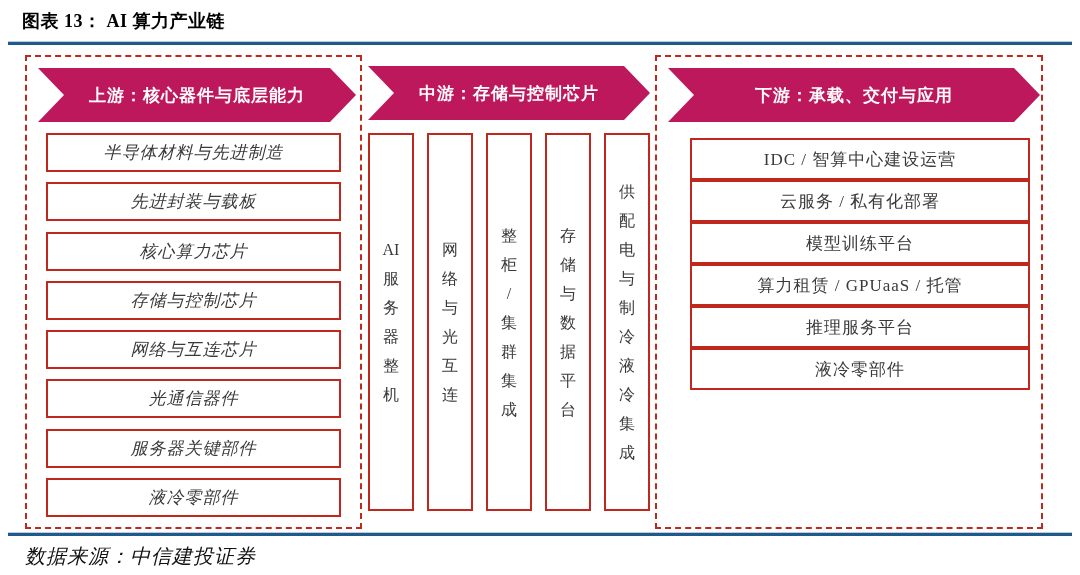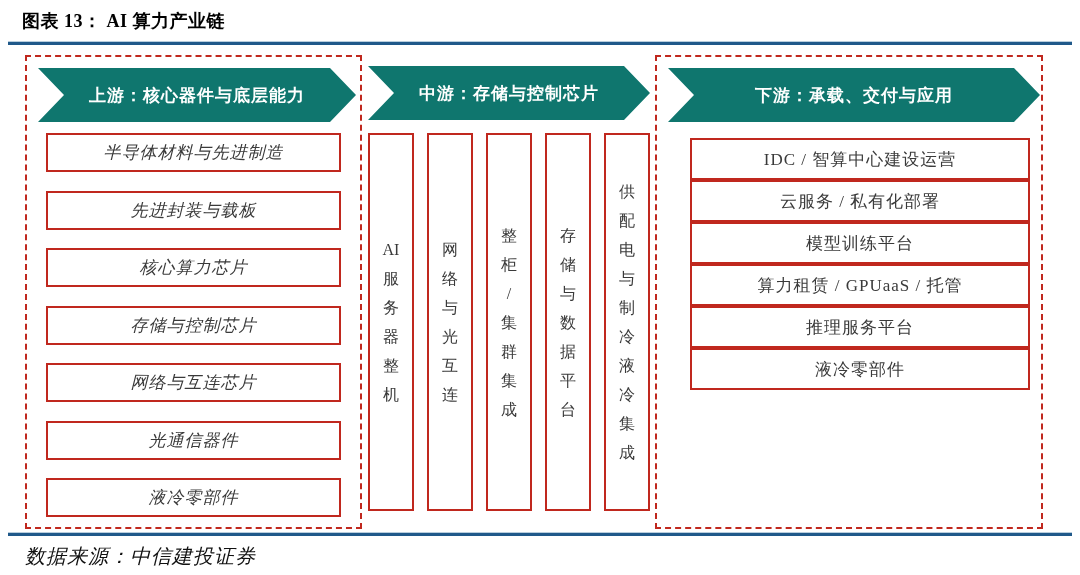--- a/index.html
+++ b/index.html
@@ -13,21 +13,21 @@
   }
   .rule{position:absolute;left:8px;width:1064px;height:3px;background:#20598A;border-top:1px solid #b9cedd;}
   .rule-top{top:41px;}
   .rule-bottom{top:532px;}
   .section{position:absolute;top:55px;height:474px;box-sizing:border-box;}
   .dashed{border:2px dashed #C0281E;}
   .sec-up{left:25px;width:337px;}
   .sec-mid{left:368px;width:284px;}
   .sec-down{left:655px;width:388px;}
   .arrow{
-    position:absolute;top:11px;height:54px;background:#0f766e;
+    position:absolute;top:11px;height:54px;background:#be185d;
     display:flex;align-items:center;justify-content:center;
     clip-path:polygon(0 0, calc(100% - 26px) 0, 100% 50%, calc(100% - 26px) 100%, 0 100%, 26px 50%);
   }
   .arrow span{
     color:#ffffff;font-weight:bold;font-size:17px;letter-spacing:1px;white-space:nowrap;
   }
   .sec-up .arrow{left:11px;width:318px;}
   .sec-mid .arrow{left:0px;width:282px;}
   .sec-down .arrow{left:11px;width:372px;}
   .up-list{
@@ -74,20 +74,21 @@
     <div class="arrow">
       <span>上游：核心器件与底层能力</span>
     </div>
     <div class="up-list">
       <div class="item-box">半导体材料与先进制造</div>
       <div class="item-box">先进封装与载板</div>
       <div class="item-box">核心算力芯片</div>
       <div class="item-box">存储与控制芯片</div>
       <div class="item-box">网络与互连芯片</div>
       <div class="item-box">光通信器件</div>
+      <div class="item-box">服务器关键部件</div>
       <div class="item-box">液冷零部件</div>
     </div>
   </div>
 
   <div class="section sec-mid">
     <div class="arrow">
       <span>中游：存储与控制芯片</span>
     </div>
     <div class="mid-row">
       <div class="vcol">

